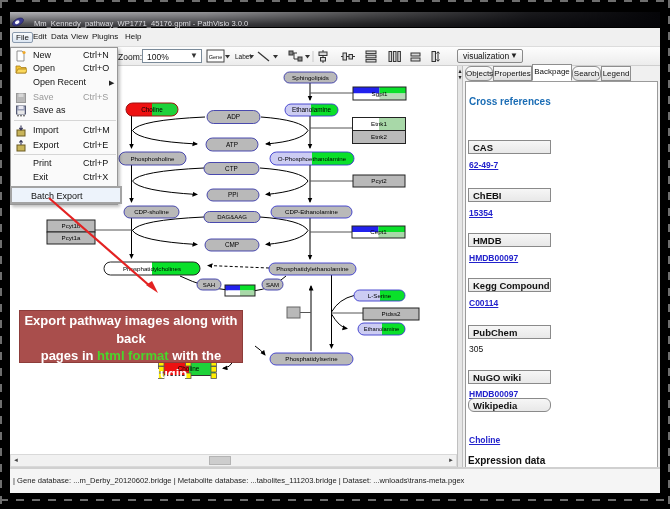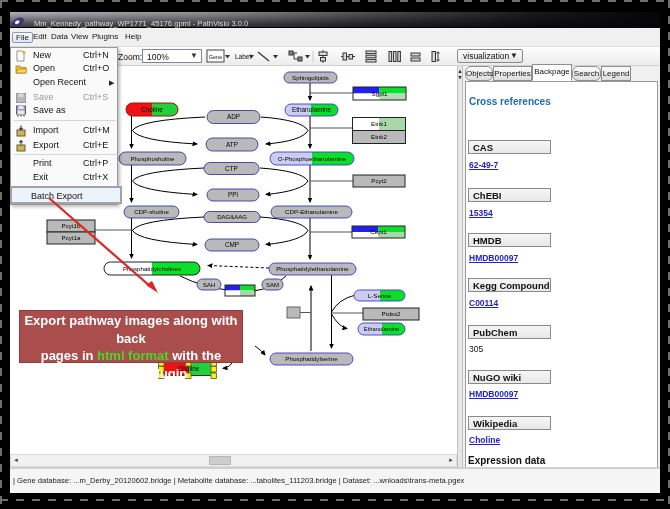--- a/index.html
+++ b/index.html
@@ -342,21 +342,21 @@
       <div class="secbox" style="top:106px;">ChEBI</div>
       <span class="link" style="top:126px;">15354</span>
       <div class="secbox" style="top:151px;">HMDB</div>
       <span class="link" style="top:171px;">HMDB00097</span>
       <div class="secbox" style="top:196px;">Kegg Compound</div>
       <span class="link" style="top:216px;">C00114</span>
       <div class="secbox" style="top:243px;">PubChem</div>
       <span class="plain" style="top:262px;">305</span>
       <div class="secbox" style="top:288px;">NuGO wiki</div>
       <span class="link" style="top:307px;">HMDB00097</span>
-      <div class="secbox" style="top:334px;">Wikipedia</div>
+      <div class="secbox" style="top:316px;border-radius:6px;">Wikipedia</div>
       <span class="link" style="top:353px;">Choline</span>
       <span style="position:absolute;left:2px;top:373px;font-size:10px;font-weight:bold;color:#111;">Expression data</span>
     </div>
   </div>
 
   <div class="abs" id="hscroll">
     <div id="hthumb"></div>
     <span style="position:absolute;left:2px;top:2px;font-size:6px;color:#444;">◄</span>
     <span style="position:absolute;right:2px;top:2px;font-size:6px;color:#444;">►</span>
   </div>

